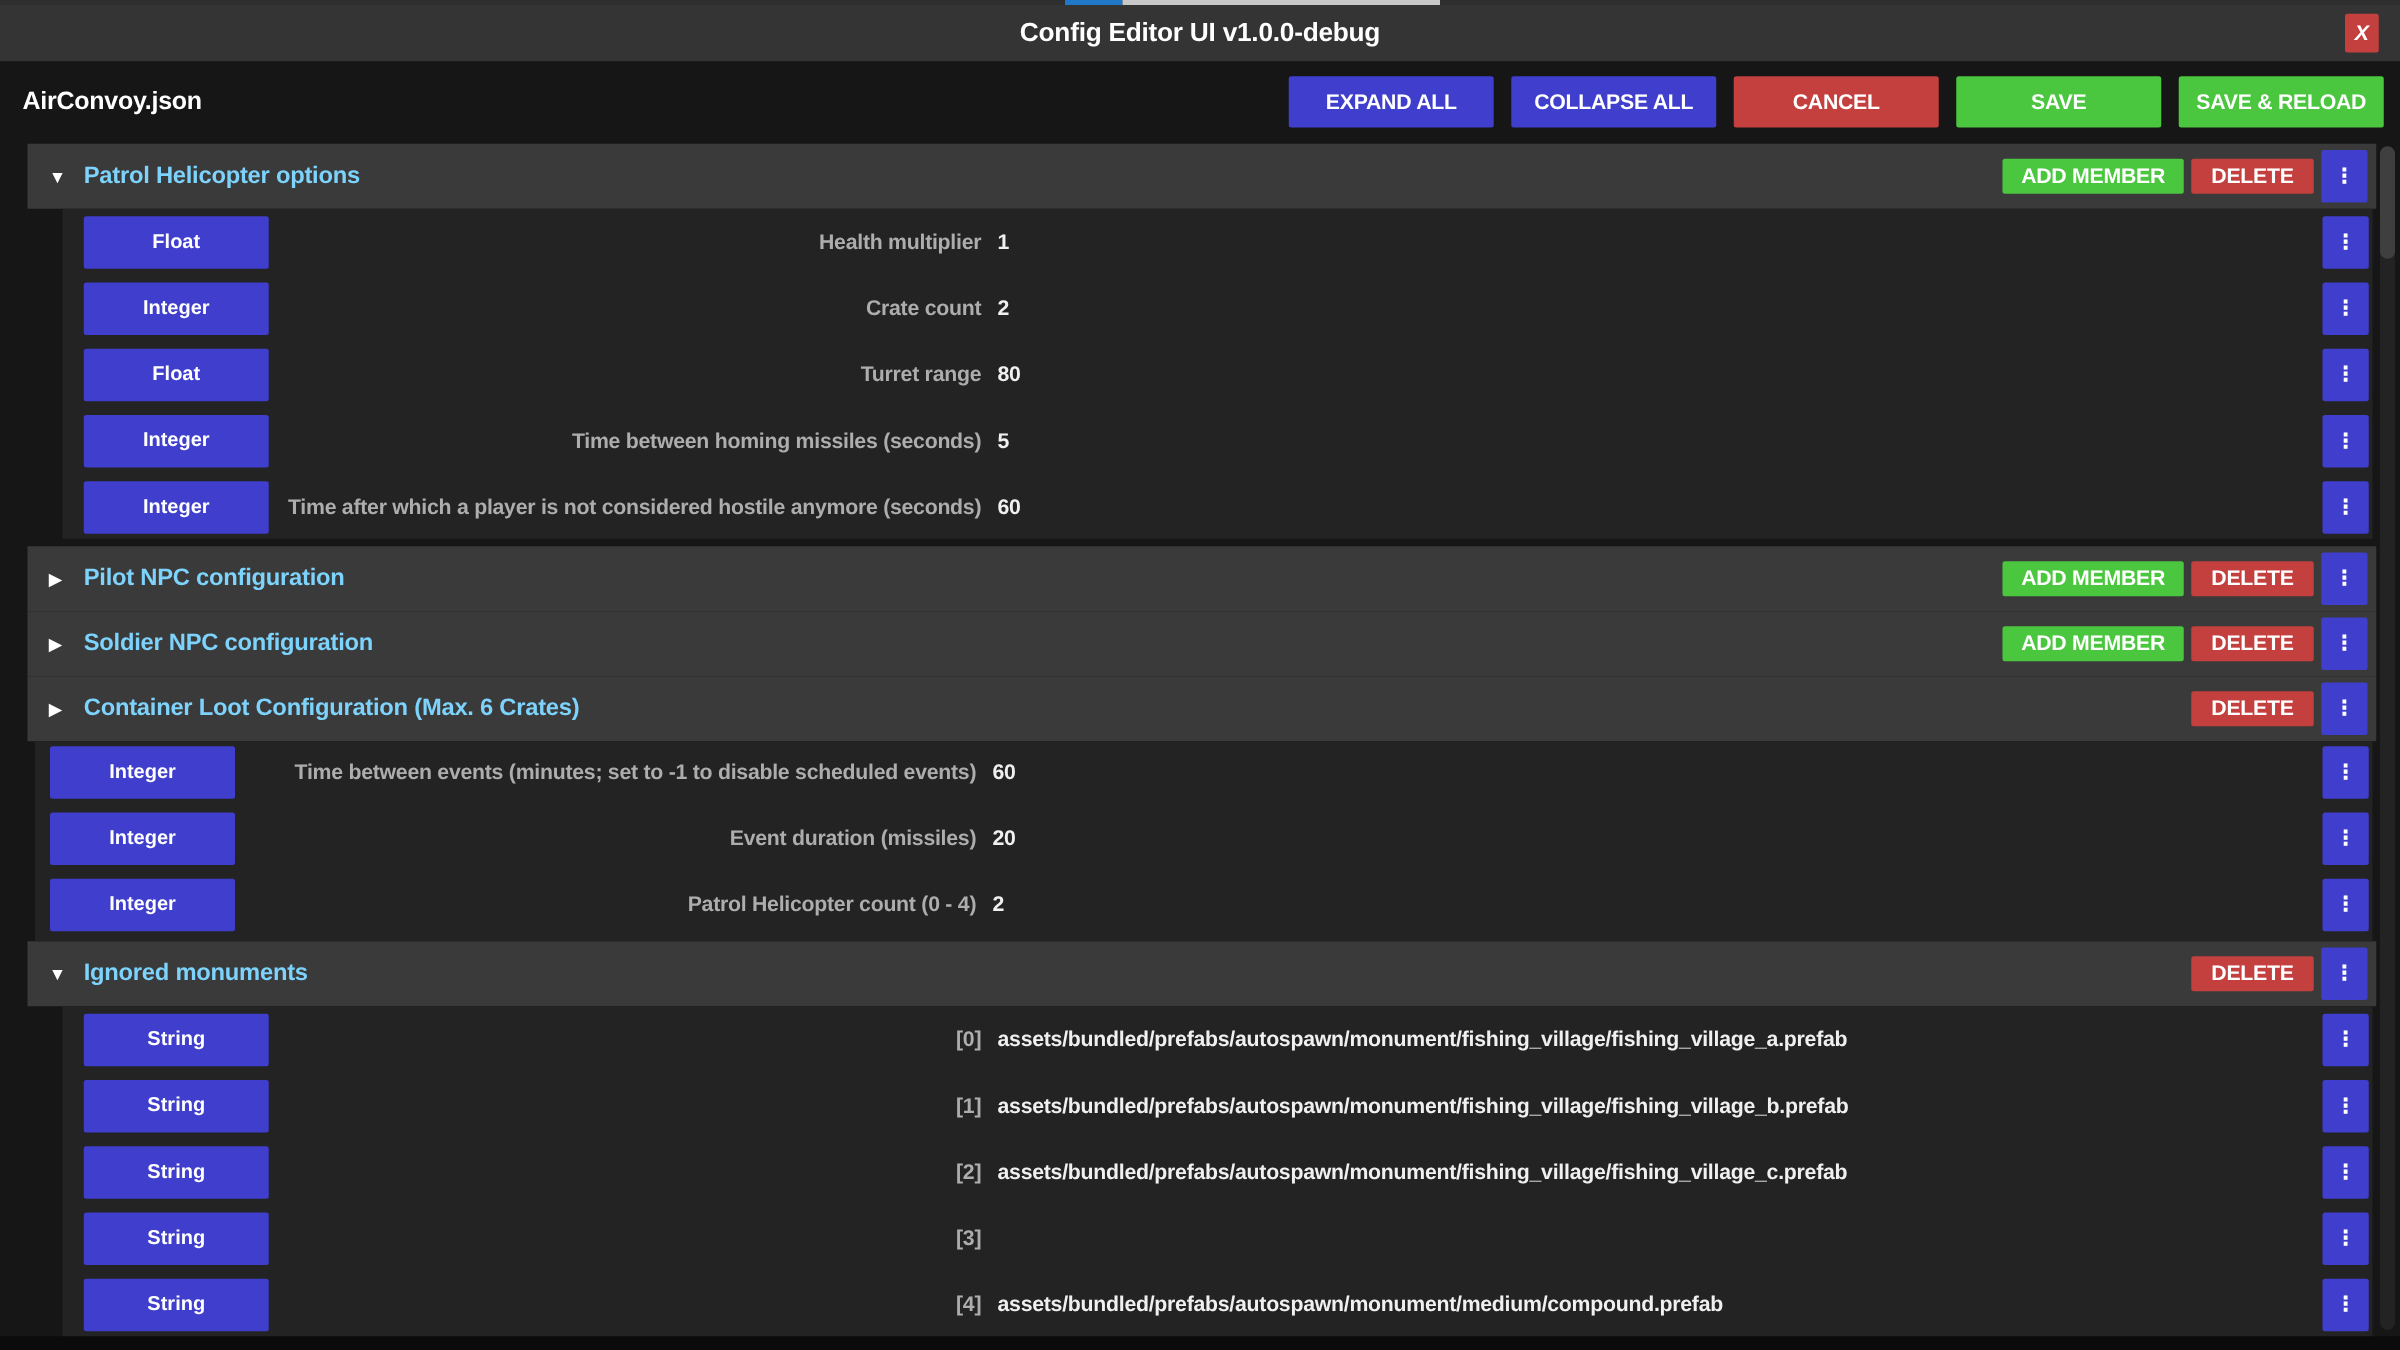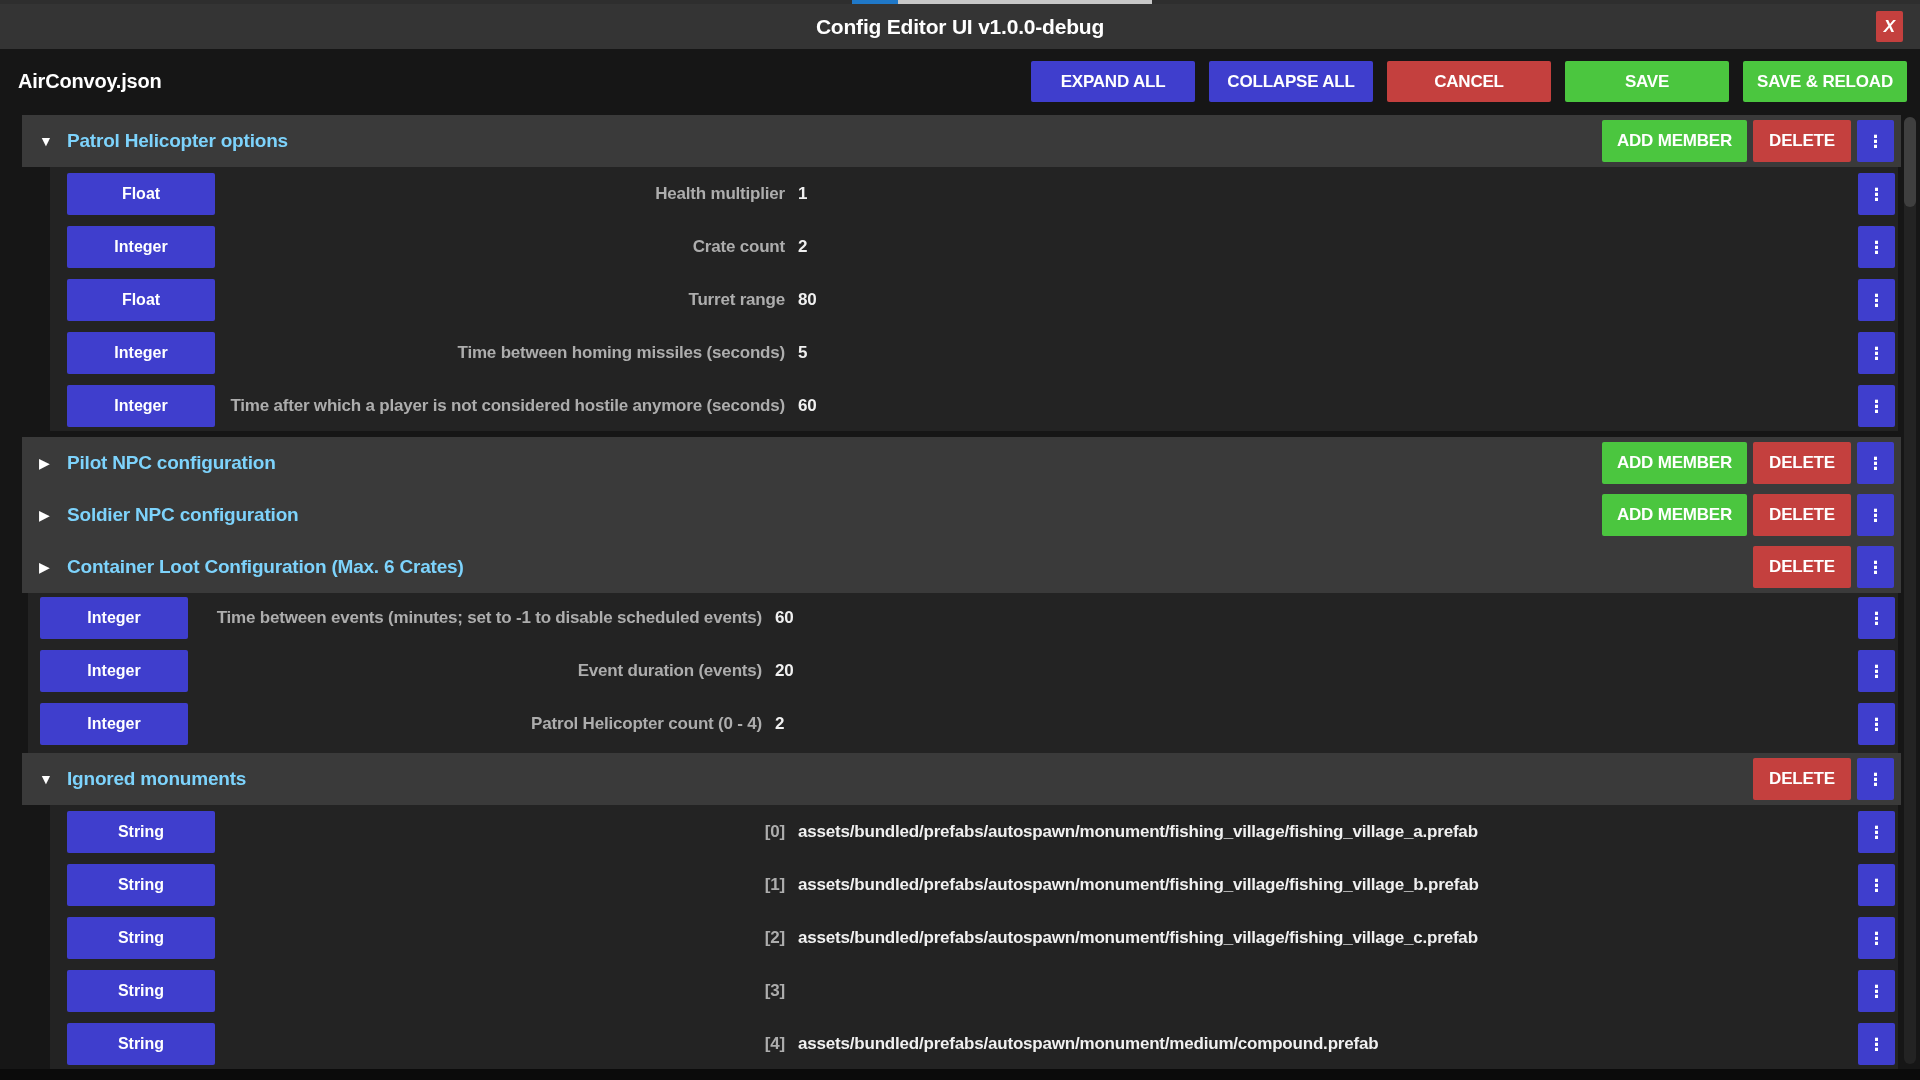--- a/index.html
+++ b/index.html
@@ -38,21 +38,21 @@
     font-family:"Liberation Sans","DejaVu Sans",sans-serif;}
   .bg-blue{background:var(--blue);} .bg-green{background:var(--green);} .bg-red{background:var(--red);}
   
   .content{padding-top:1px; position:relative;}
   .sh{margin-left:22px; width:1879px; height:52px; background:var(--header-bg);
     display:flex; align-items:center; cursor:pointer;}
   .panel + .sh.collapsed{margin-top:6px;}
   .tri{color:#fff; font-size:14px; margin-left:17px; width:20px; flex:none;}
   .section-title{color:#7dd3fc; font-weight:bold; font-size:19px; margin-left:8px; letter-spacing:-0.2px;}
   .section-actions{margin-left:auto; display:flex; align-items:center; gap:6px; margin-right:7px;}
-  .act-btn{height:42px; display:flex; align-items:center; justify-content:center;
+  .act-btn{height:28px; display:flex; align-items:center; justify-content:center;
     color:#fff; font-weight:bold; font-size:17px; border:none; cursor:pointer;
     border-radius:2px; letter-spacing:-0.2px;
     font-family:"Liberation Sans","DejaVu Sans",sans-serif;}
   .act-green{width:145px;} .act-red{width:98px;}
   .menu-btn{width:37px; height:42px; background:var(--blue); color:#fff; border:none;
     display:flex; align-items:center; justify-content:center; font-size:17px;
     font-weight:bold; border-radius:2px; cursor:pointer; flex:none;
     font-family:"DejaVu Sans",sans-serif;}
   .panel{background:var(--panel-bg); position:relative;}
   .panel.nested{margin-left:50px; width:1848px; padding:6px 0 4px;}
@@ -61,21 +61,21 @@
   .row:last-child{margin-bottom:0;}
   .panel.nested .row{padding-left:17px;}
   .panel.root .row{padding-left:12px;}
   .type-btn{width:148px; height:42px; background:var(--blue); color:#fff;
     font-weight:bold; font-size:16px; display:flex; align-items:center; justify-content:center;
     border:none; border-radius:2px; cursor:pointer; flex:none;
     font-family:"Liberation Sans","DejaVu Sans",sans-serif;}
   .row-label{text-align:right; color:var(--label-text); font-weight:bold; font-size:17px;
     flex:none; white-space:nowrap; letter-spacing:-0.2px;}
   .panel.nested .row-label{width:570px;}
-  .panel.root .row-label{width:574px;}
+  .panel.root .row-label{width:574px;margin-left:19px;}
   .row-value{margin-left:13px; color:var(--value-text); font-weight:bold; font-size:17px;
     white-space:nowrap; letter-spacing:-0.2px; cursor:pointer;}
   .row .menu-btn{position:absolute; right:3px; top:0;}
   
   .scrollbar{position:absolute; right:4px; top:117px; width:12px; height:947px;
     background:#232323; border-radius:6px;}
   .scroll-thumb{position:absolute; top:0; left:0; width:12px; height:90px;
     background:#3f3f3f; border-radius:6px; cursor:grab;}
   .bottom-bar{height:11px; background:#0b0b0b;}
 </style>
@@ -173,21 +173,21 @@
     </div>
     <div class="panel root">
       <div class="row">
         <button class="type-btn">Integer</button>
         <span class="row-label">Time between events (minutes; set to -1 to disable scheduled events)</span>
         <span class="row-value">60</span>
         <button class="menu-btn">⋮</button>
       </div>
       <div class="row">
         <button class="type-btn">Integer</button>
-        <span class="row-label">Event duration (events)</span>
+        <span class="row-label">Event duration (missiles)</span>
         <span class="row-value">20</span>
         <button class="menu-btn">⋮</button>
       </div>
       <div class="row">
         <button class="type-btn">Integer</button>
         <span class="row-label">Patrol Helicopter count (0 - 4)</span>
         <span class="row-value">2</span>
         <button class="menu-btn">⋮</button>
       </div>
     </div>

